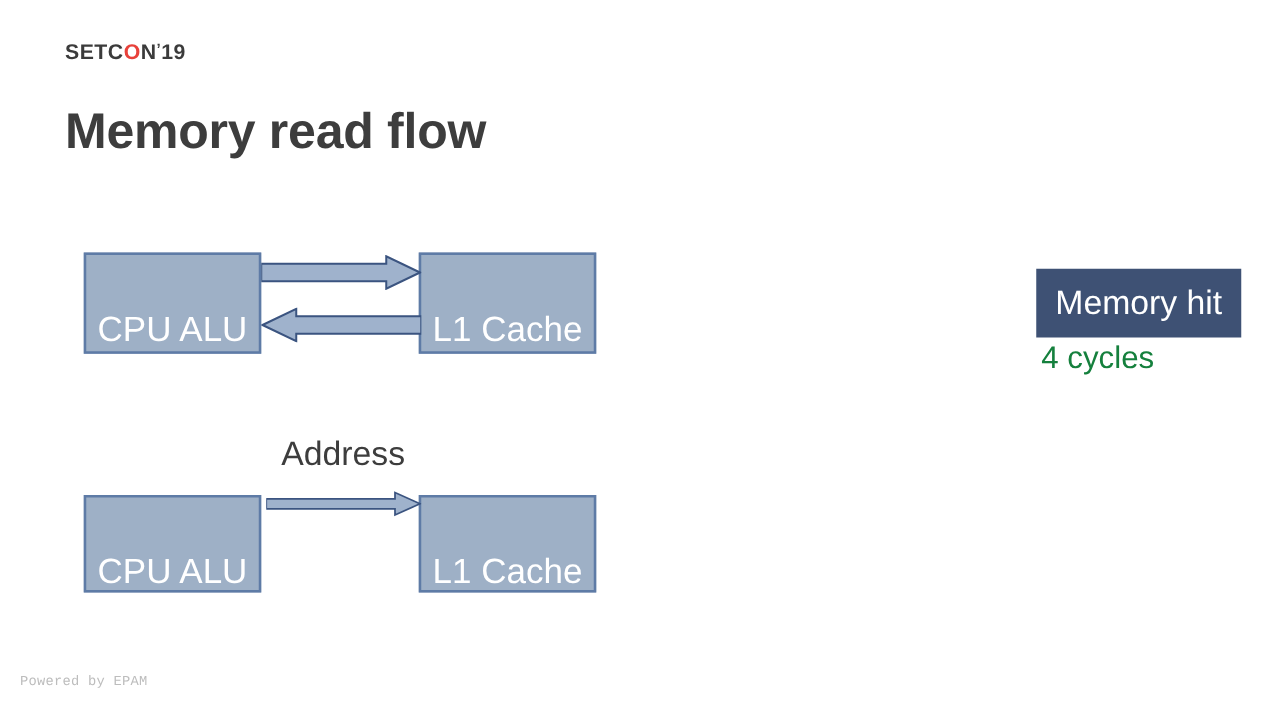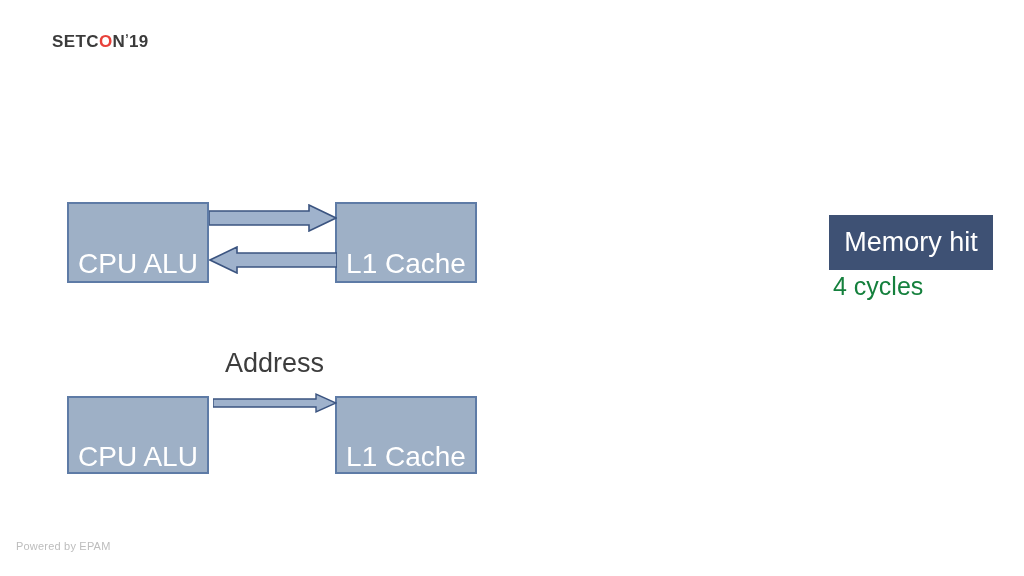--- a/index.html
+++ b/index.html
@@ -124,36 +124,37 @@
     color: #15803d;
     line-height: 1;
     white-space: nowrap;
   }
 
   
   .footer {
     position: absolute;
     left: 16px;
     bottom: 11px;
-    font-family: Liberation Sans, sans-serif;
+    font-family: Liberation Mono, monospace;
     font-size: 11px;
     color: #bdbdbd;
     letter-spacing: 0.2px;
     white-space: nowrap;
   }
 </style>
 </head>
 <body>
 
 <div class="slide">
 
   <div class="logo">
     <span>SETC</span><span class="logo-o">O</span><span>N</span><span class="logo-tick">ʼ</span><span>19</span>
   </div>
 
+  <div class="title">Memory read flow</div>
 
   <div class="node" id="node-cpu-top">
     <span>CPU ALU</span>
   </div>
 
   <div class="node" id="node-l1-top">
     <span>L1 Cache</span>
   </div>
 
   <div class="arrow" id="arrow-request-top">

